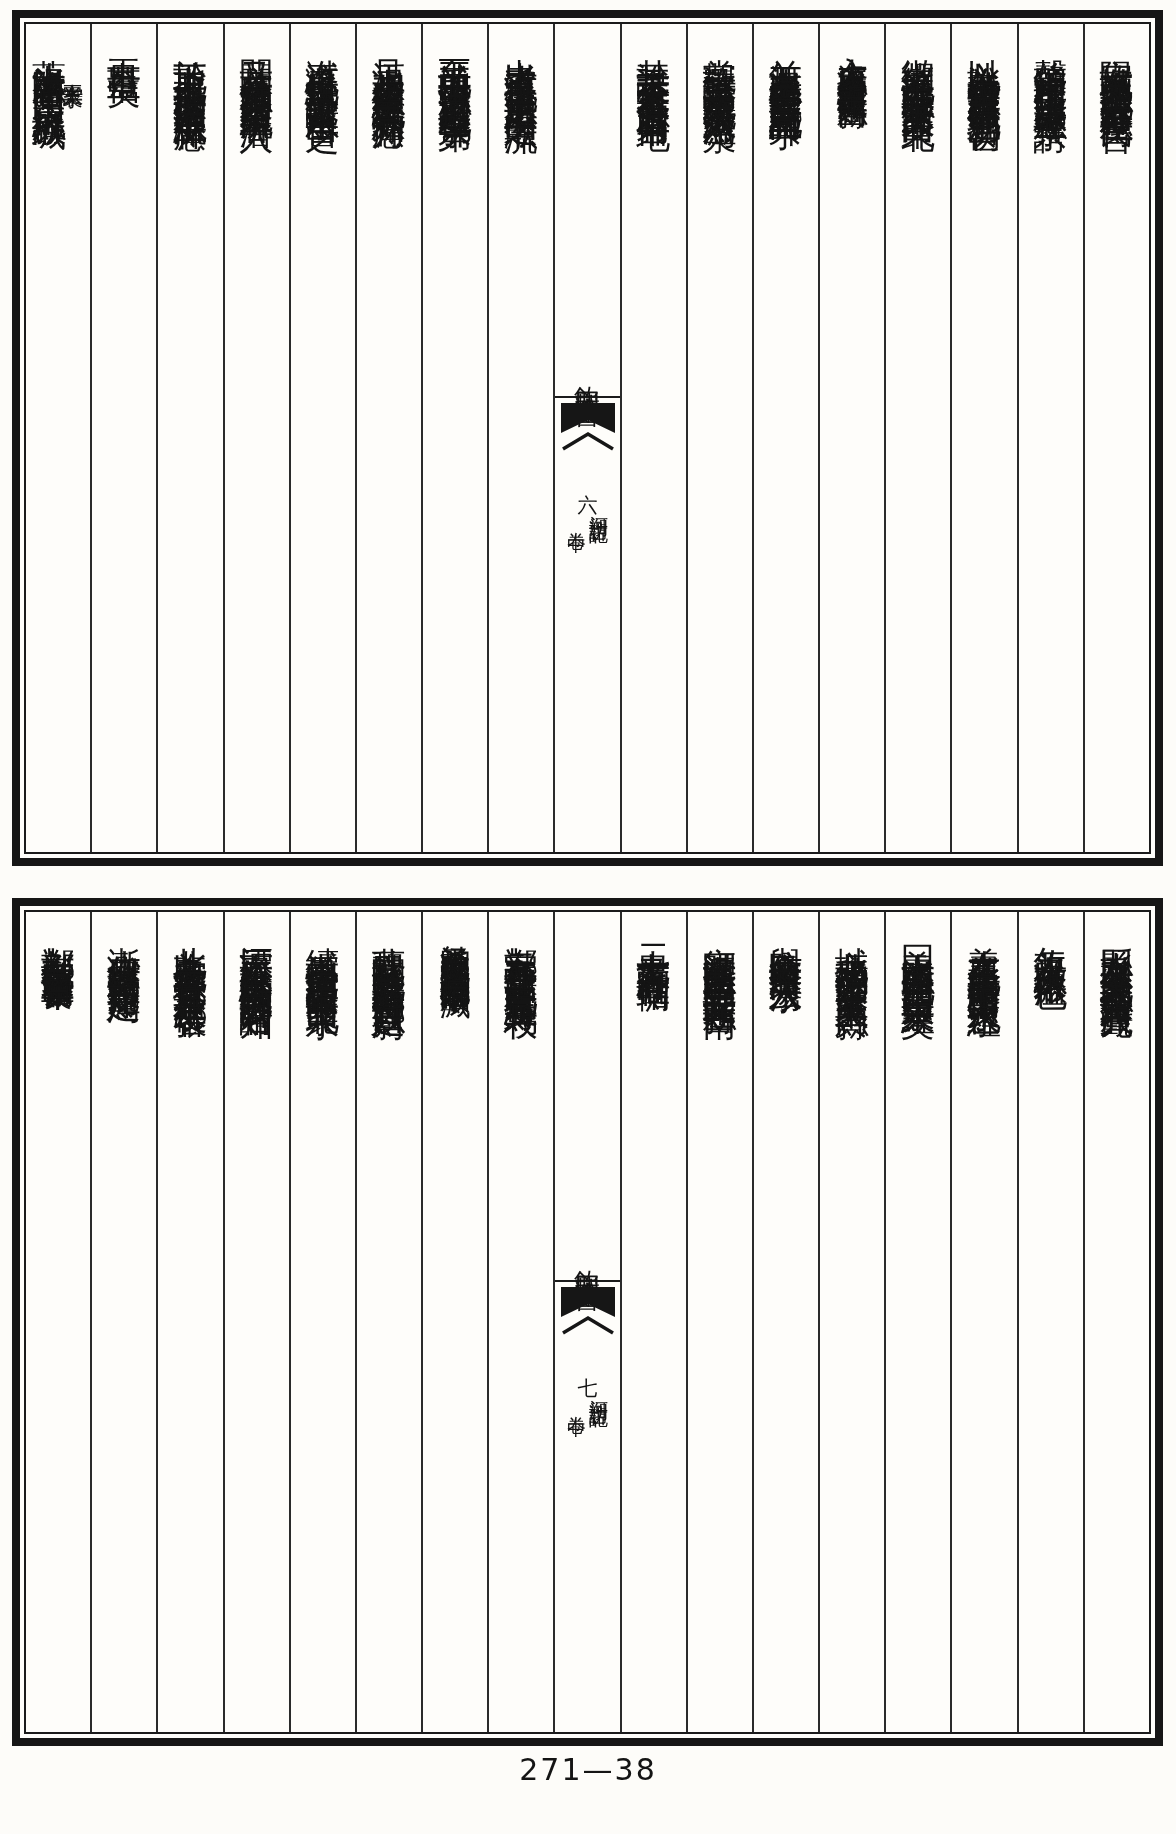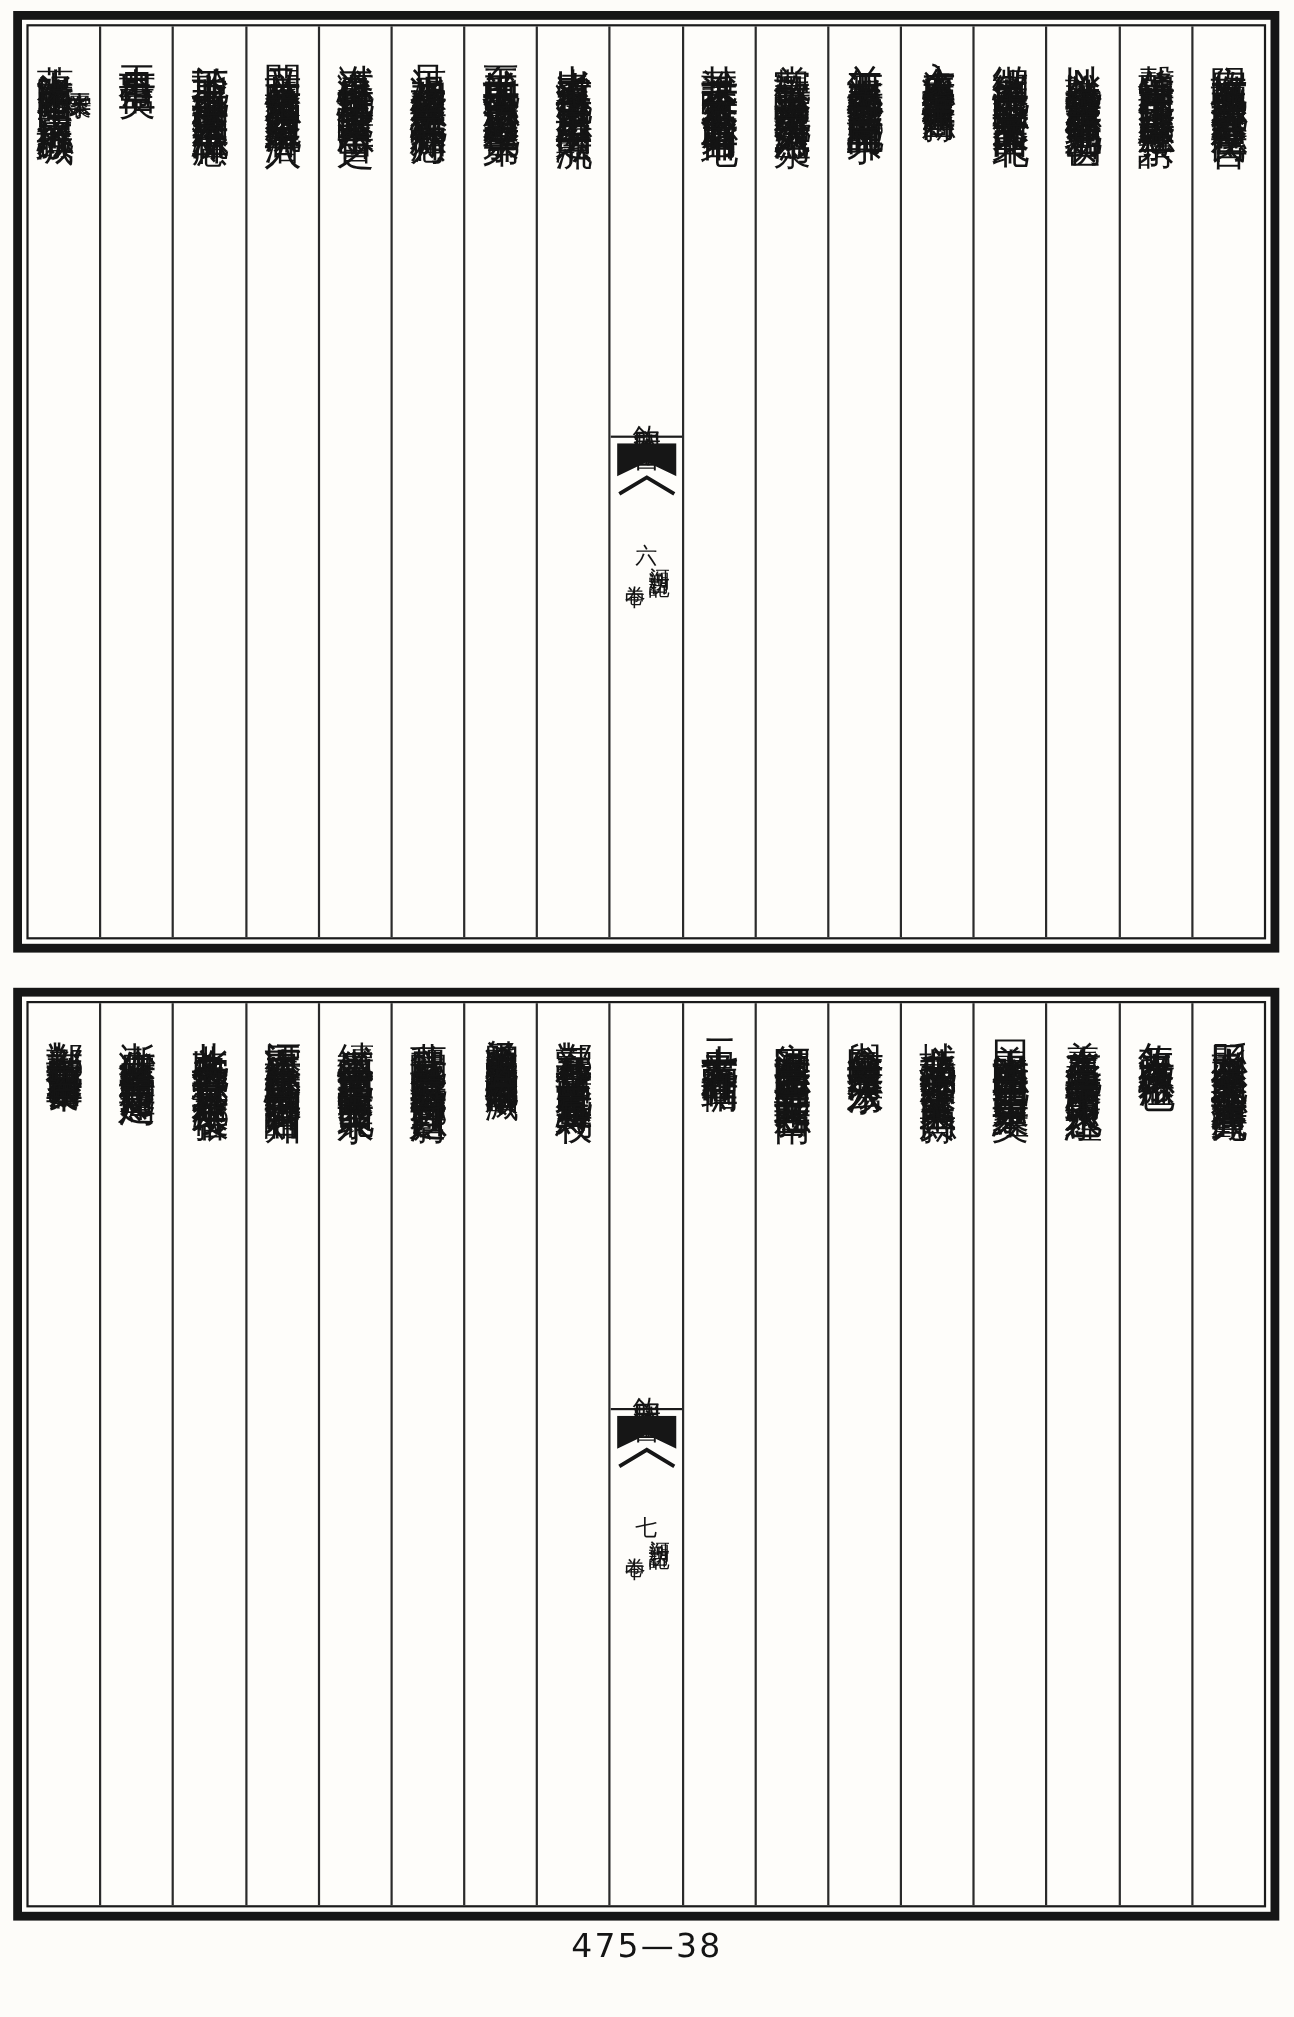--- a/index.html
+++ b/index.html
@@ -262,14 +262,14 @@
             <span class="vtext">漸少府任汪等監營勒親授規矩而建焉</span>
           </div>
 
         <div class="col">
           <span class="vtext"><span>鄴都南城在鎮東南三里半</span><span class="kb-note kb-note-single"><span>案魏孝文天和十八年自</span></span></span>
         </div>
       </div>
     </div>
   </div>
 
-  <div class="footer">475—38</div>
+  <div class="footer">271—38</div>
 </div>
 
 </body></html>

